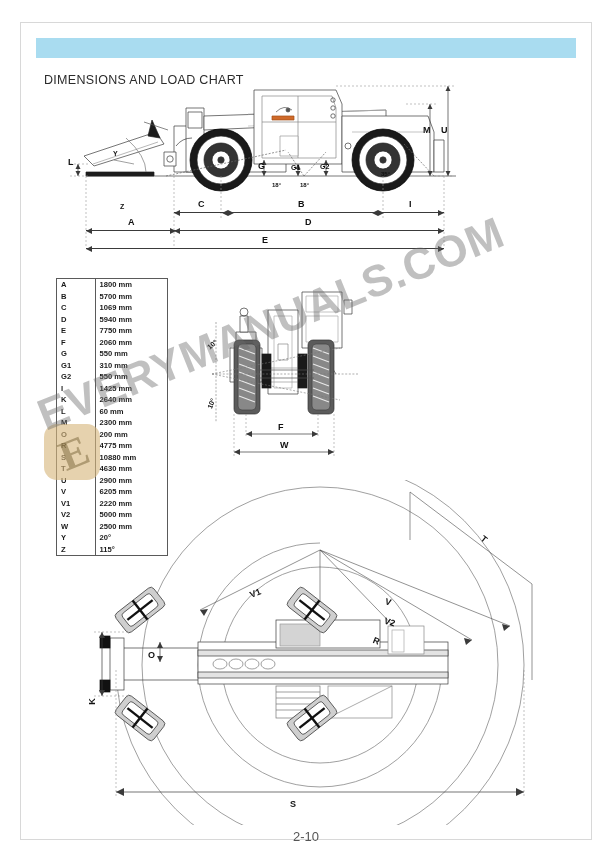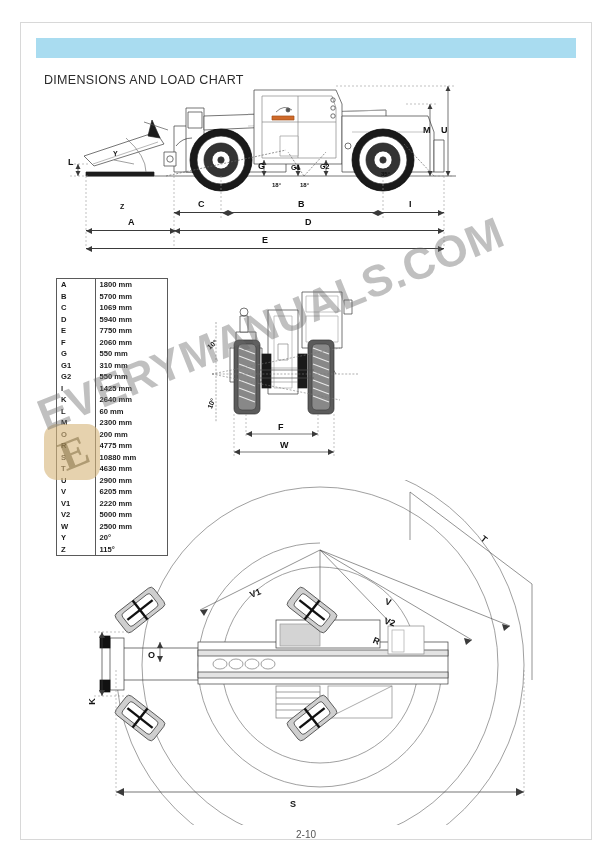--- a/index.html
+++ b/index.html
@@ -123,21 +123,21 @@
     font-family: "Liberation Serif", serif;
     line-height: 46px;
     text-align: center;
   }
 
   
   #page-number {
     position: absolute;
     left: 0; top: 829px; width: 612px;
     text-align: center;
-    font-size: 10px;
+    font-size: 13px;
     color: #555;
   }
 
   .svgwrap { position: absolute; }
 </style>
 </head>
 <body>
 
 <div id="page">
 

